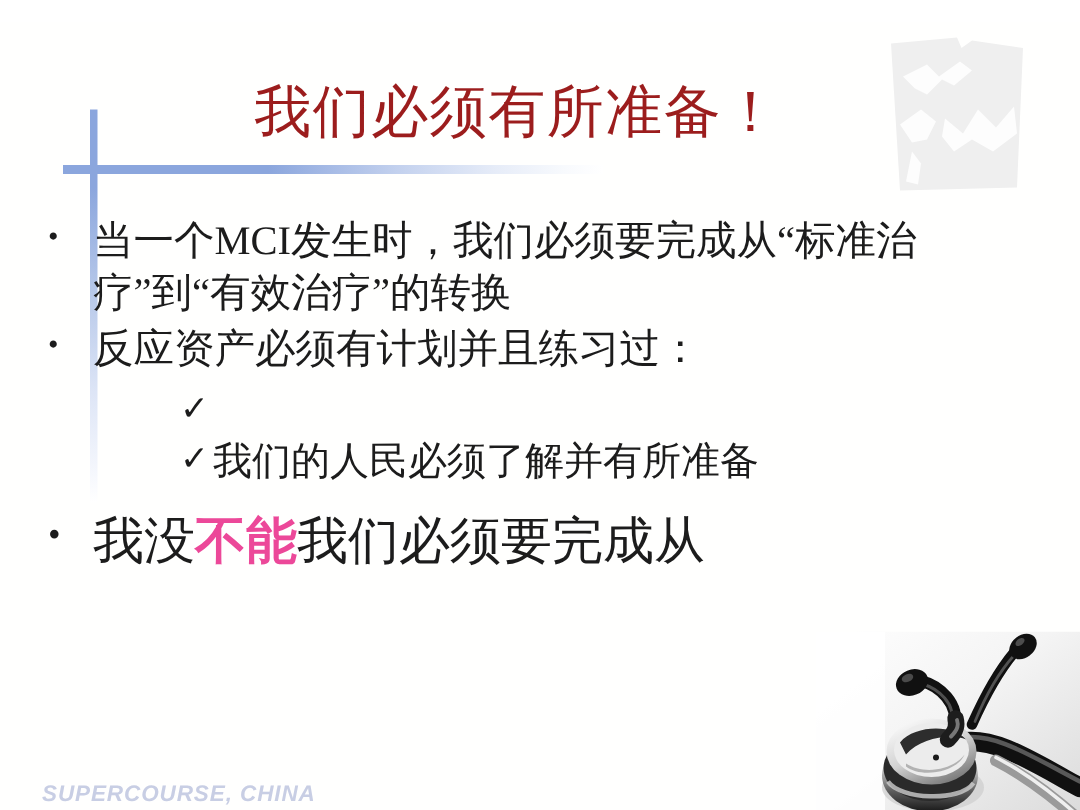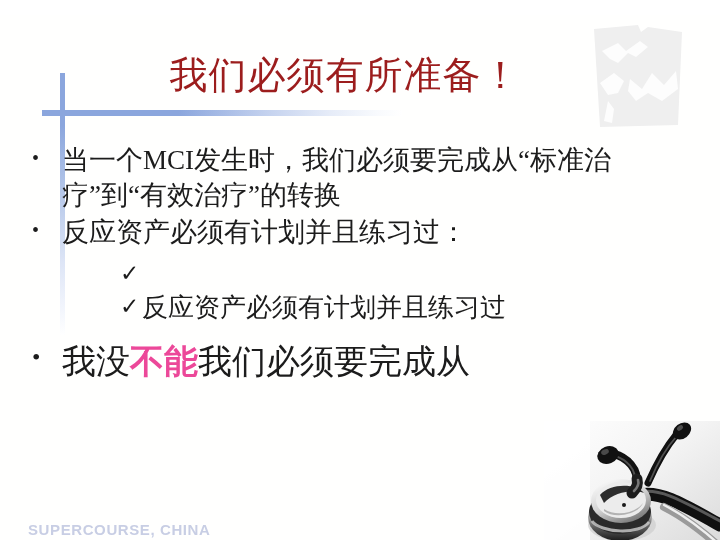--- a/index.html
+++ b/index.html
@@ -139,20 +139,21 @@
   
   #footer {
     position: absolute;
     left: 28px;
     top: 506px;
     color: #c8cee4;
     font-family: "Liberation Sans", sans-serif;
     font-size: 15px;
     letter-spacing: 0.6px;
     font-weight: bold;
+    font-style: italic;
   }
 
   
   #stethoscope {
     position: absolute;
     left: 544px;
     top: 406px;
     width: 176px;
     height: 134px;
     overflow: hidden;
@@ -190,21 +191,21 @@
     </div>
 
     <div class="spacer-sub"></div>
 
     <div class="lvl2">
       <span class="check-mark">✓</span>
     </div>
 
     <div class="lvl2">
       <span class="check-mark">✓</span>
-      <span class="bullet-text">反应资产必须有计划并且练习过</span>
+      <span class="bullet-text">我们的人民必须了解并有所准备</span>
     </div>
 
     <div class="spacer-big"></div>
 
     <div class="bullet-row lvl1 big">
       <span class="bullet-mark">•</span>
       <span class="bullet-text"><span>我没</span><span class="emph-red">不能</span><span>我们必须要完成从</span></span>
     </div>
 
   </div>

